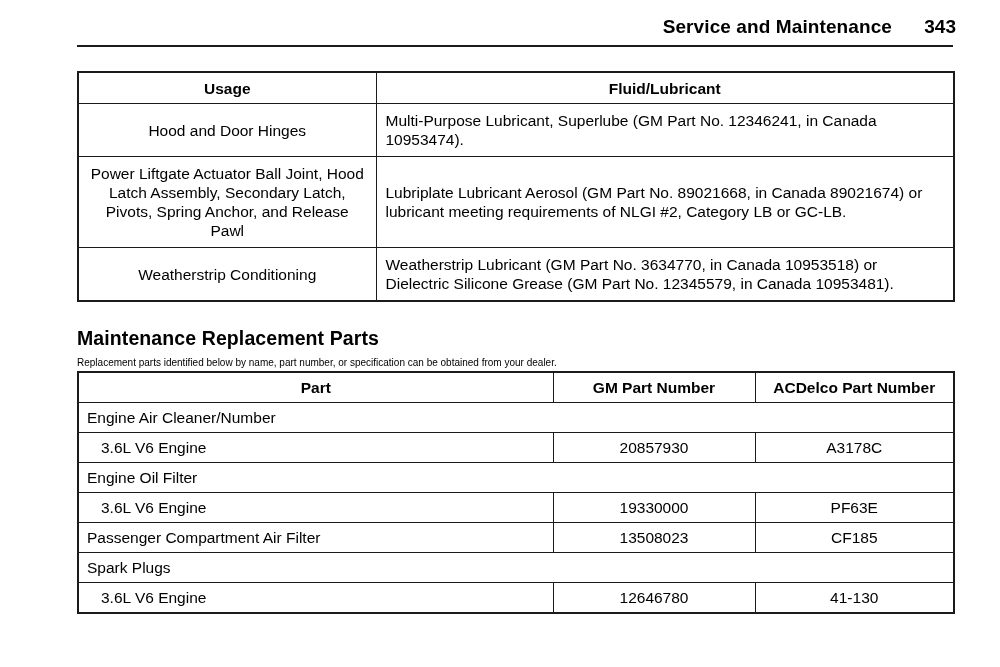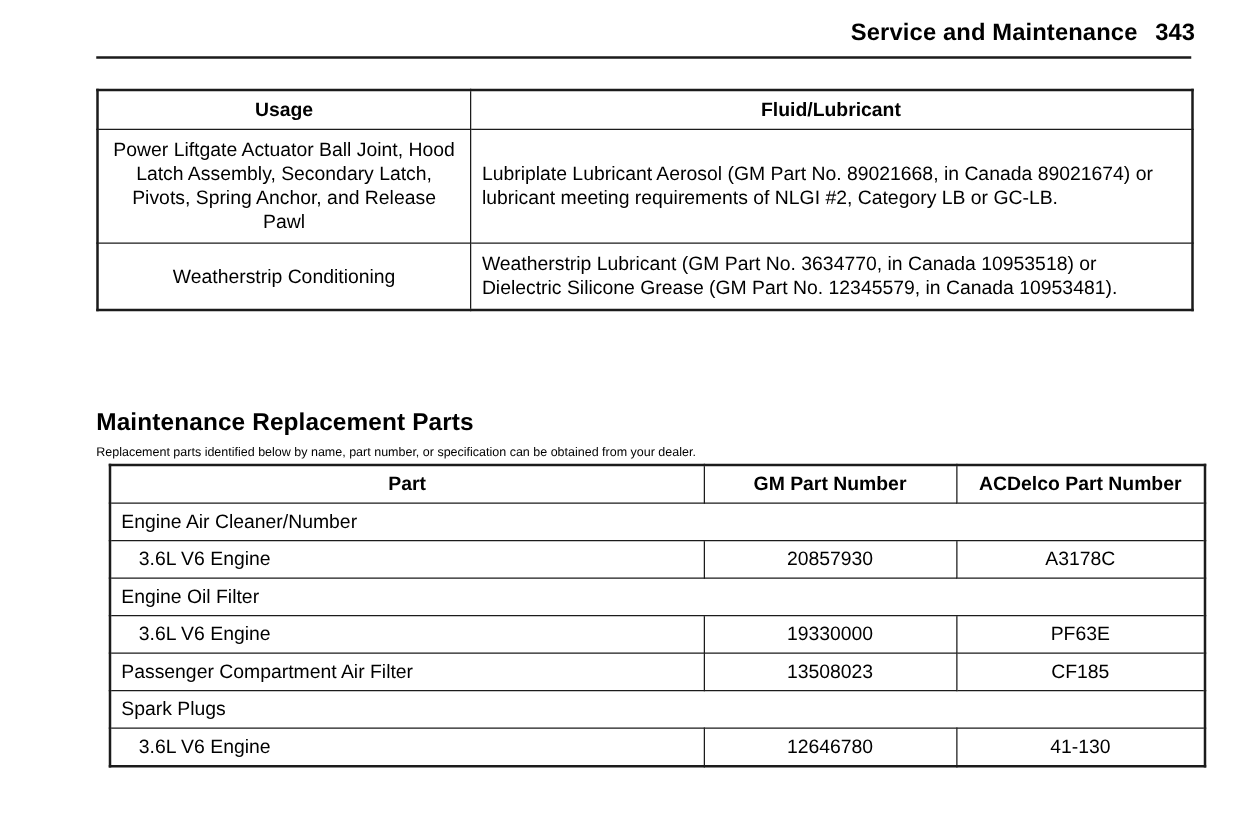--- a/index.html
+++ b/index.html
@@ -28,21 +28,21 @@
   }
   .page-header .title {
     font-size: 19px;
     font-weight: bold;
     letter-spacing: 0.1px;
     white-space: nowrap;
   }
   .page-header .folio {
     font-size: 19px;
     font-weight: bold;
-    margin-left: 8px;
+    margin-left: 26px;
     min-width: 38px;
     text-align: right;
   }
   .header-rule {
     position: absolute;
     left: 77px;
     top: 45px;
     width: 876px;
     height: 2px;
     background: #1b1b1b;
@@ -104,21 +104,21 @@
     position: absolute;
     left: 77px;
     top: 343px;
     width: 880px;
     font-size: 10px;
     line-height: 19px;
   }
 
   
   #parts-table {
-    left: 87px;
+    left: 77px;
     top: 371px;
     width: 876px;
   }
   #parts-table col.c-part   { width: 475px; }
   #parts-table col.c-gm     { width: 202px; }
   #parts-table col.c-acd    { width: 199px; }
 
   #parts-table td, #parts-table th {
     height: 27px;
     font-size: 15.5px;
@@ -159,20 +159,24 @@
     <col class="c-usage">
     <col class="c-fluid">
   </colgroup>
   <thead>
     <tr>
       <th class="hdr">Usage</th>
       <th class="hdr">Fluid/Lubricant</th>
     </tr>
   </thead>
   <tbody>
+    <tr>
+      <td class="usage-cell">Hood and Door Hinges</td>
+      <td class="fluid-cell">Multi-Purpose Lubricant, Superlube (GM Part No. 12346241, in Canada 10953474).</td>
+    </tr>
     <tr>
       <td class="usage-cell">Power Liftgate Actuator Ball Joint, Hood Latch Assembly, Secondary Latch, Pivots, Spring Anchor, and Release Pawl</td>
       <td class="fluid-cell">Lubriplate Lubricant Aerosol (GM Part No. 89021668, in Canada 89021674) or lubricant meeting requirements of NLGI #2, Category LB or GC-LB.</td>
     </tr>
     <tr>
       <td class="usage-cell">Weatherstrip Conditioning</td>
       <td class="fluid-cell">Weatherstrip Lubricant (GM Part No. 3634770, in Canada 10953518) or Dielectric Silicone Grease (GM Part No. 12345579, in Canada 10953481).</td>
     </tr>
   </tbody>
 </table>

